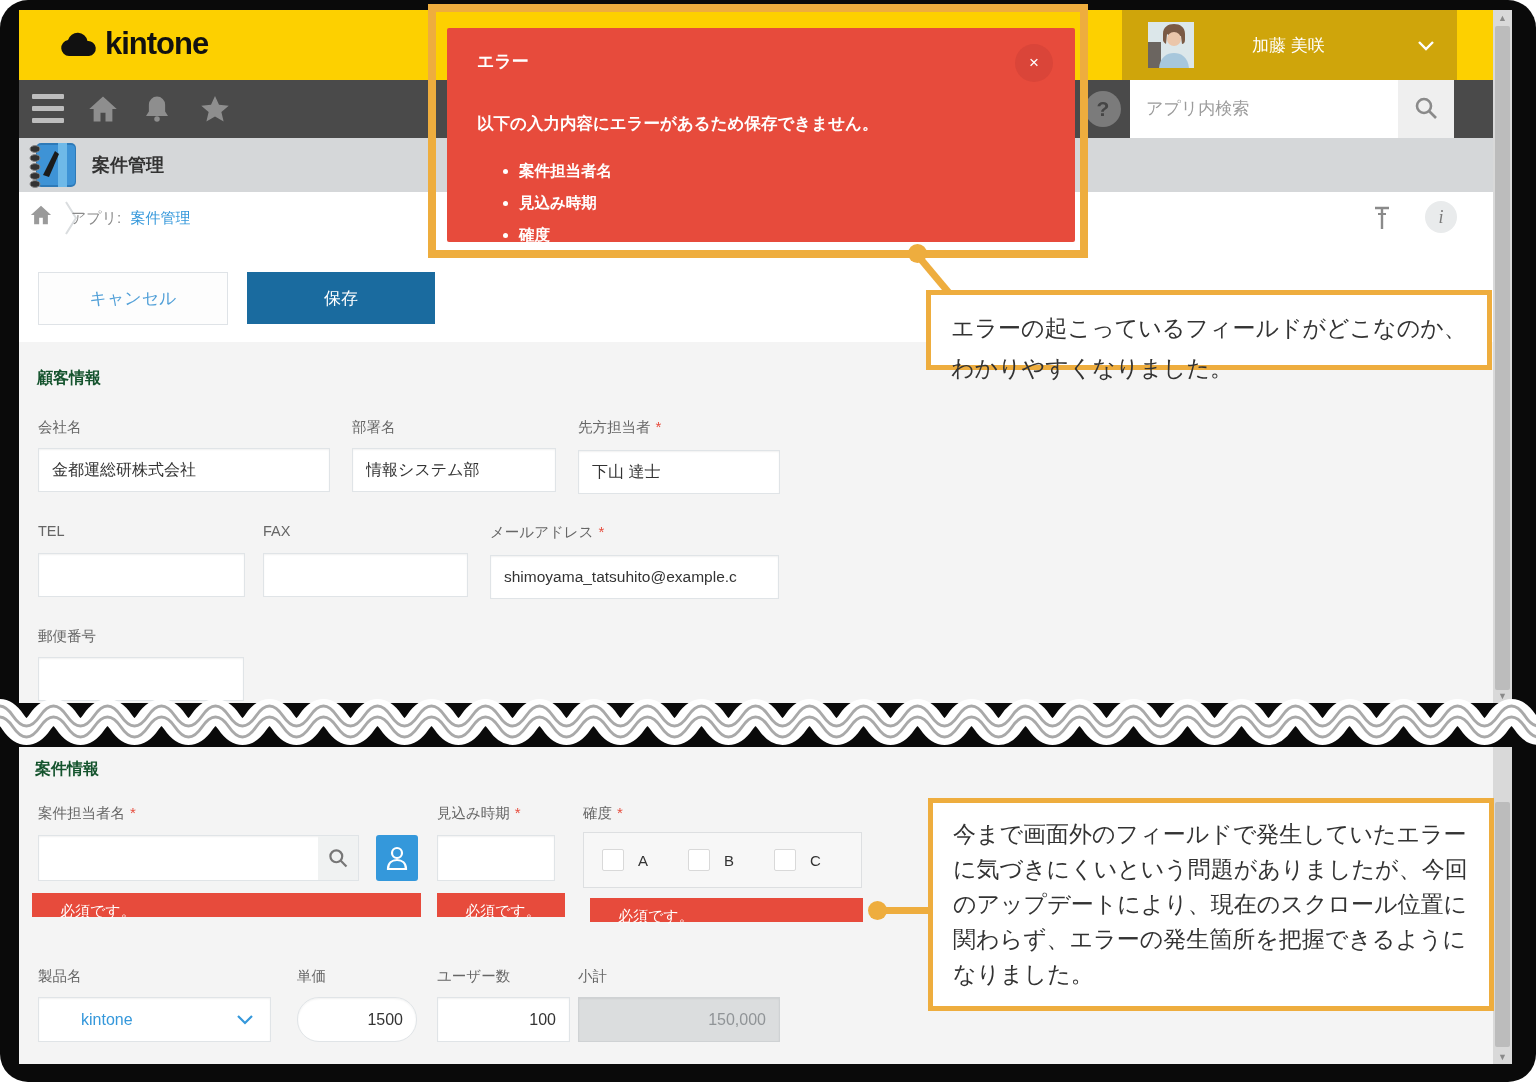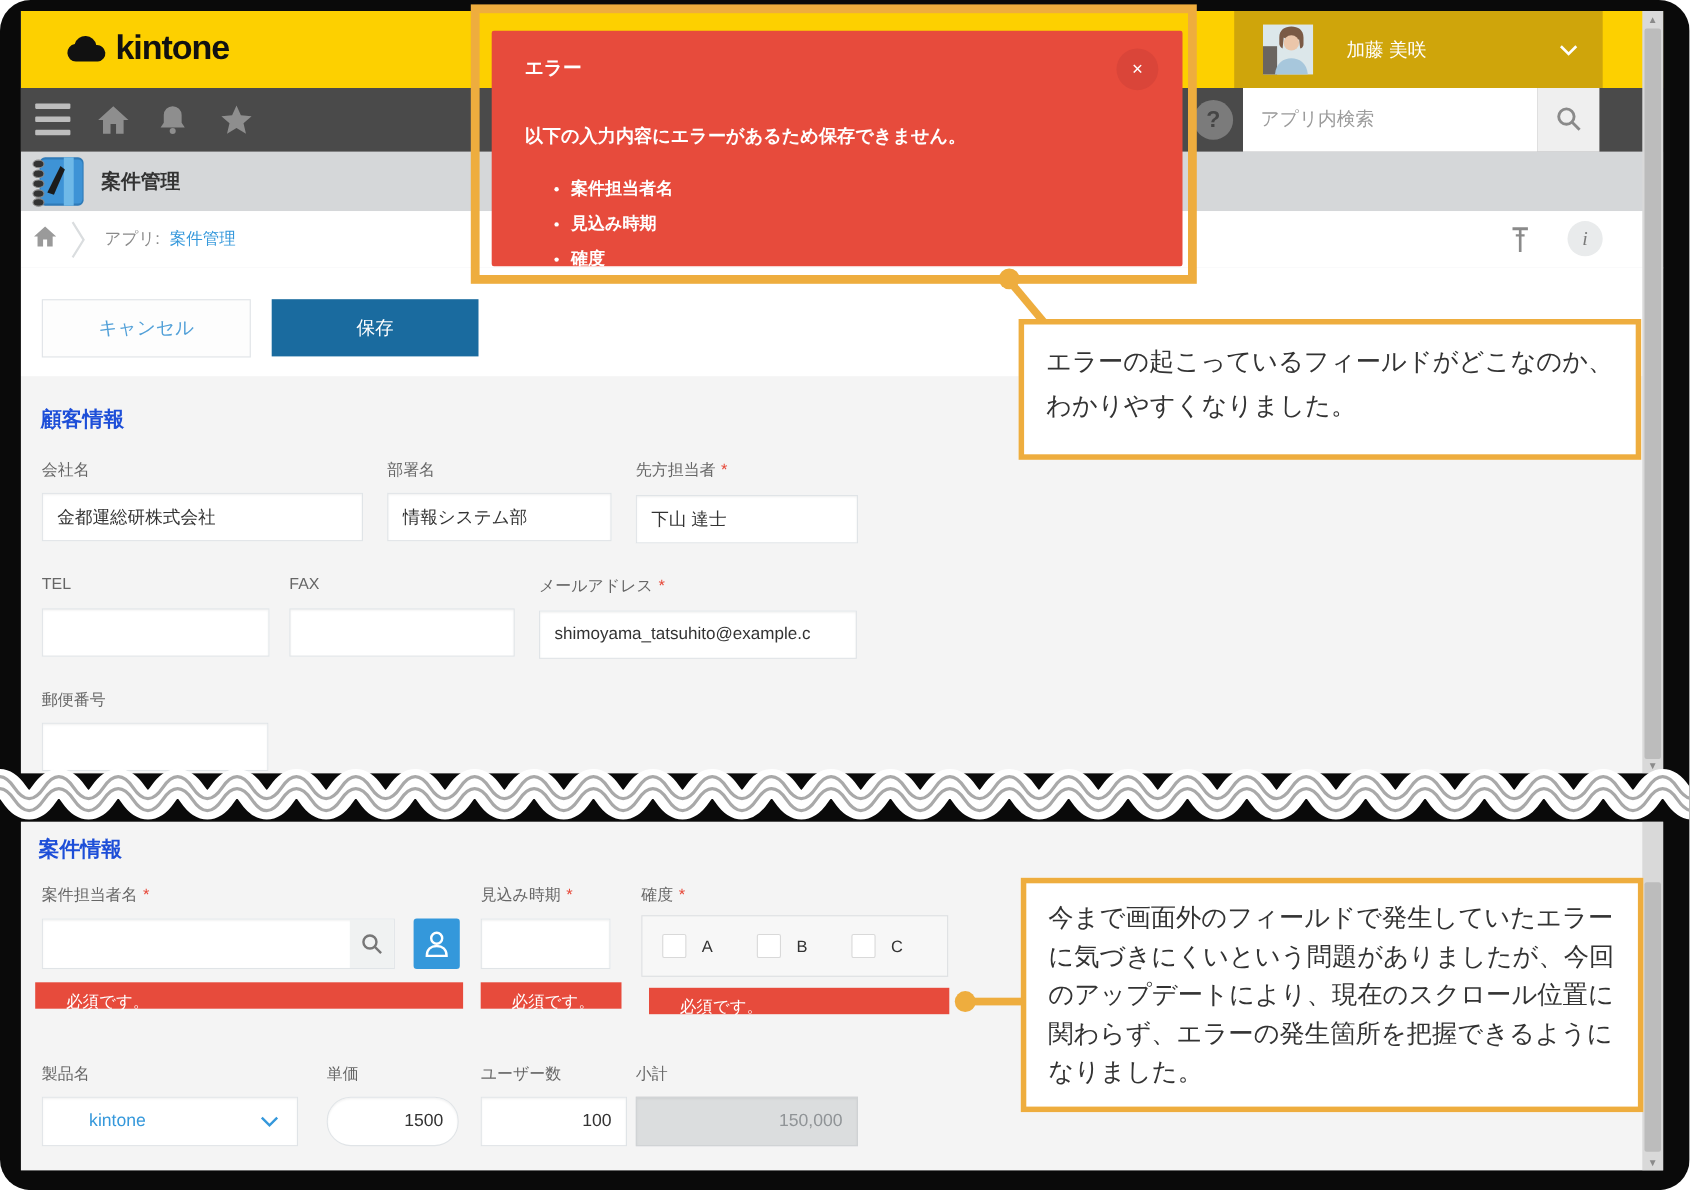--- a/index.html
+++ b/index.html
@@ -5,21 +5,21 @@
   html,body{margin:0;padding:0;background:#fff;}
   body{width:1536px;height:1082px;position:relative;font-family:"Liberation Sans",sans-serif;overflow:hidden;}
   .frame{position:absolute;inset:0;background:#0a0a0a;border-radius:28px;overflow:hidden;}
   .screen-top{position:absolute;left:19px;top:10px;width:1493px;height:693px;background:#fff;overflow:hidden;}
   .screen-bottom{position:absolute;left:19px;top:747px;width:1493px;height:317px;background:#F4F4F4;overflow:hidden;}
 
   
   .header{position:absolute;left:0;top:0;width:100%;height:70px;background:#FDD000;}
   .logo{position:absolute;left:40px;top:16px;display:flex;align-items:center;gap:8px;}
   .logo-text{font-size:31px;font-weight:700;color:#111;letter-spacing:-1px;}
-  .user-box{position:absolute;left:1103px;top:0;width:335px;height:70px;background:#CFA50B;display:flex;align-items:center;cursor:pointer;}
+  .user-box{position:absolute;left:1103px;top:0;width:335px;height:70px;background:#CFA50B;display:flex;align-items:center;cursor:pointer;gap:28px;}
   .avatar{width:46px;height:46px;margin-left:26px;overflow:hidden;}
   .user-name{color:#fff;font-size:17px;margin-left:30px;flex:1;}
   .user-chevron{margin-right:22px;}
 
   
   .navbar{position:absolute;left:0;top:70px;width:100%;height:58px;background:#4A4A4A;}
   .hamburger{position:absolute;left:13px;top:14px;width:32px;height:30px;cursor:pointer;}
   .hamburger div{height:5px;background:#BDBDBD;margin-bottom:7px;border-radius:1px;}
   .nav-ic{position:absolute;top:14px;width:30px;height:30px;cursor:pointer;}
   .help-circle{position:absolute;left:1066px;top:11px;width:36px;height:36px;border-radius:50%;background:#7B7B7B;color:#454545;font-weight:700;font-size:21px;text-align:center;line-height:36px;cursor:pointer;}
@@ -29,33 +29,33 @@
 
   
   .appbar{position:absolute;left:0;top:128px;width:100%;height:54px;background:#D5D7D9;}
   .app-icon{position:absolute;left:9px;top:3px;width:50px;height:48px;}
   .app-title{position:absolute;left:73px;top:0;height:54px;line-height:54px;font-size:18px;font-weight:700;color:#333;}
 
   
   .breadcrumb{position:absolute;left:0;top:182px;width:100%;height:51px;background:#fff;border-bottom:1px solid #E6E9EB;}
   .bc-home{position:absolute;left:11px;top:12px;cursor:pointer;}
   .bc-chev{position:absolute;left:44px;top:6px;}
-  .bc-text{position:absolute;left:76px;top:0;height:51px;line-height:51px;font-size:15px;color:#8B8B8B;}
+  .bc-text{position:absolute;left:52px;top:0;height:51px;line-height:51px;font-size:15px;color:#8B8B8B;}
   .bc-link{color:#3598DB;cursor:pointer;margin-left:5px;}
   .pin-ic{position:absolute;left:1353px;top:13px;cursor:pointer;}
   .info-ic{position:absolute;left:1406px;top:9px;width:32px;height:32px;border-radius:50%;background:#E9EBEC;color:#7A7A7A;font-family:"Liberation Serif",serif;font-style:italic;font-size:18px;text-align:center;line-height:32px;cursor:pointer;}
 
   
   .btn-band{position:absolute;left:0;top:233px;width:100%;height:99px;background:#fff;}
   .btn-cancel{position:absolute;left:19px;top:29px;width:190px;height:53px;background:#FDFDFD;border:1px solid #DFE3E7;color:#52A0D8;font-size:17px;font-family:inherit;cursor:pointer;}
   .btn-save{position:absolute;left:228px;top:29px;width:188px;height:52px;background:#1A6B9F;border:none;color:#fff;font-size:17px;font-family:inherit;cursor:pointer;}
 
   
   .form-area{position:absolute;left:0;top:332px;width:100%;height:361px;background:#F4F4F4;}
-  .sec-head{font-size:19px;font-weight:700;color:#1d4ed8;position:absolute;}
+  .sec-head{font-size:16px;font-weight:700;color:#14532d;position:absolute;}
   .f-label{position:absolute;font-size:14.5px;color:#666;}
   .req{color:#E74B3C;margin-left:5px;font-size:15px;}
   .inp{position:absolute;height:44px;border:1px solid #E0E4E7;background:#fff;box-shadow:inset 0 1px 2px rgba(0,0,0,0.06);font-size:16px;color:#333;padding:12px 13px;box-sizing:border-box;font-family:inherit;outline:none;}
   .inp.num{text-align:right;}
   .inp:disabled{background:#DBDDDE;color:#909497;border-color:#CFD2D4;}
 
   
   .err-bar{position:absolute;height:24px;background:#E74B3C;color:#fff;font-size:15px;line-height:36px;padding-left:28px;box-sizing:border-box;}
   .composite{position:absolute;left:19px;top:88px;width:321px;height:46px;border:1px solid #E0E4E7;background:#fff;box-shadow:inset 0 1px 2px rgba(0,0,0,0.06);box-sizing:border-box;display:flex;}
   .composite input{flex:1;border:none;outline:none;font-size:16px;padding:0 12px;font-family:inherit;background:transparent;}
@@ -72,21 +72,21 @@
   .callout-frame{position:absolute;left:428px;top:4px;width:660px;height:254px;border:8px solid #EEAD3E;box-sizing:border-box;z-index:50;pointer-events:none;}
   .dialog{position:absolute;left:447px;top:28px;width:628px;height:214px;background:#E74B3C;border-radius:2px;z-index:55;color:#fff;}
   .dialog-title{position:absolute;left:30px;top:22px;font-size:17px;font-weight:700;}
   .dialog-close{position:absolute;right:22px;top:16px;width:38px;height:38px;border-radius:50%;background:#DA4539;border:none;color:#fff;font-size:17px;cursor:pointer;line-height:38px;text-align:center;padding:0;}
   .dialog-msg{position:absolute;left:30px;top:85px;font-size:16.5px;font-weight:700;}
   .dialog-list{position:absolute;left:72px;top:122px;margin:0;padding:0;list-style:disc;font-size:15.5px;font-weight:700;}
   .dialog-list li{margin-top:11px;}
   .conn1-line{position:absolute;left:916px;top:250px;width:60px;height:7px;background:#EEAD3E;transform:rotate(50deg);transform-origin:0 50%;z-index:52;}
   .conn1-dot{position:absolute;left:908px;top:244px;width:19px;height:19px;border-radius:50%;background:#EEAD3E;z-index:53;}
   .callout-box{background:#fff;border:5px solid #EEAD3E;box-sizing:border-box;color:#333;z-index:60;}
-  .callout1{position:absolute;left:926px;top:290px;width:566px;height:128px;padding:13px 20px;font-size:23px;line-height:40px;}
+  .callout1{position:absolute;left:926px;top:290px;width:566px;height:80px;padding:13px 20px;font-size:23px;line-height:40px;}
   .callout2{position:absolute;left:909px;top:51px;width:566px;height:213px;padding:14px 20px;font-size:23px;line-height:35px;z-index:20;}
   .conn2-line{position:absolute;left:858px;top:160px;width:55px;height:7px;background:#EEAD3E;z-index:21;}
   .conn2-dot{position:absolute;left:849px;top:154px;width:19px;height:19px;border-radius:50%;background:#EEAD3E;z-index:22;}
 
   
   .sbar{position:absolute;width:19px;background:#D9D9D9;}
   .sbar .thumb{position:absolute;left:2px;width:15px;background:#BCBCBC;border-radius:2px;}
   .sbar .arr{position:absolute;left:0;width:19px;text-align:center;font-size:9px;color:#8A8A8A;}
 
   .wave{position:absolute;left:0;top:694px;width:1536px;height:58px;z-index:40;}

